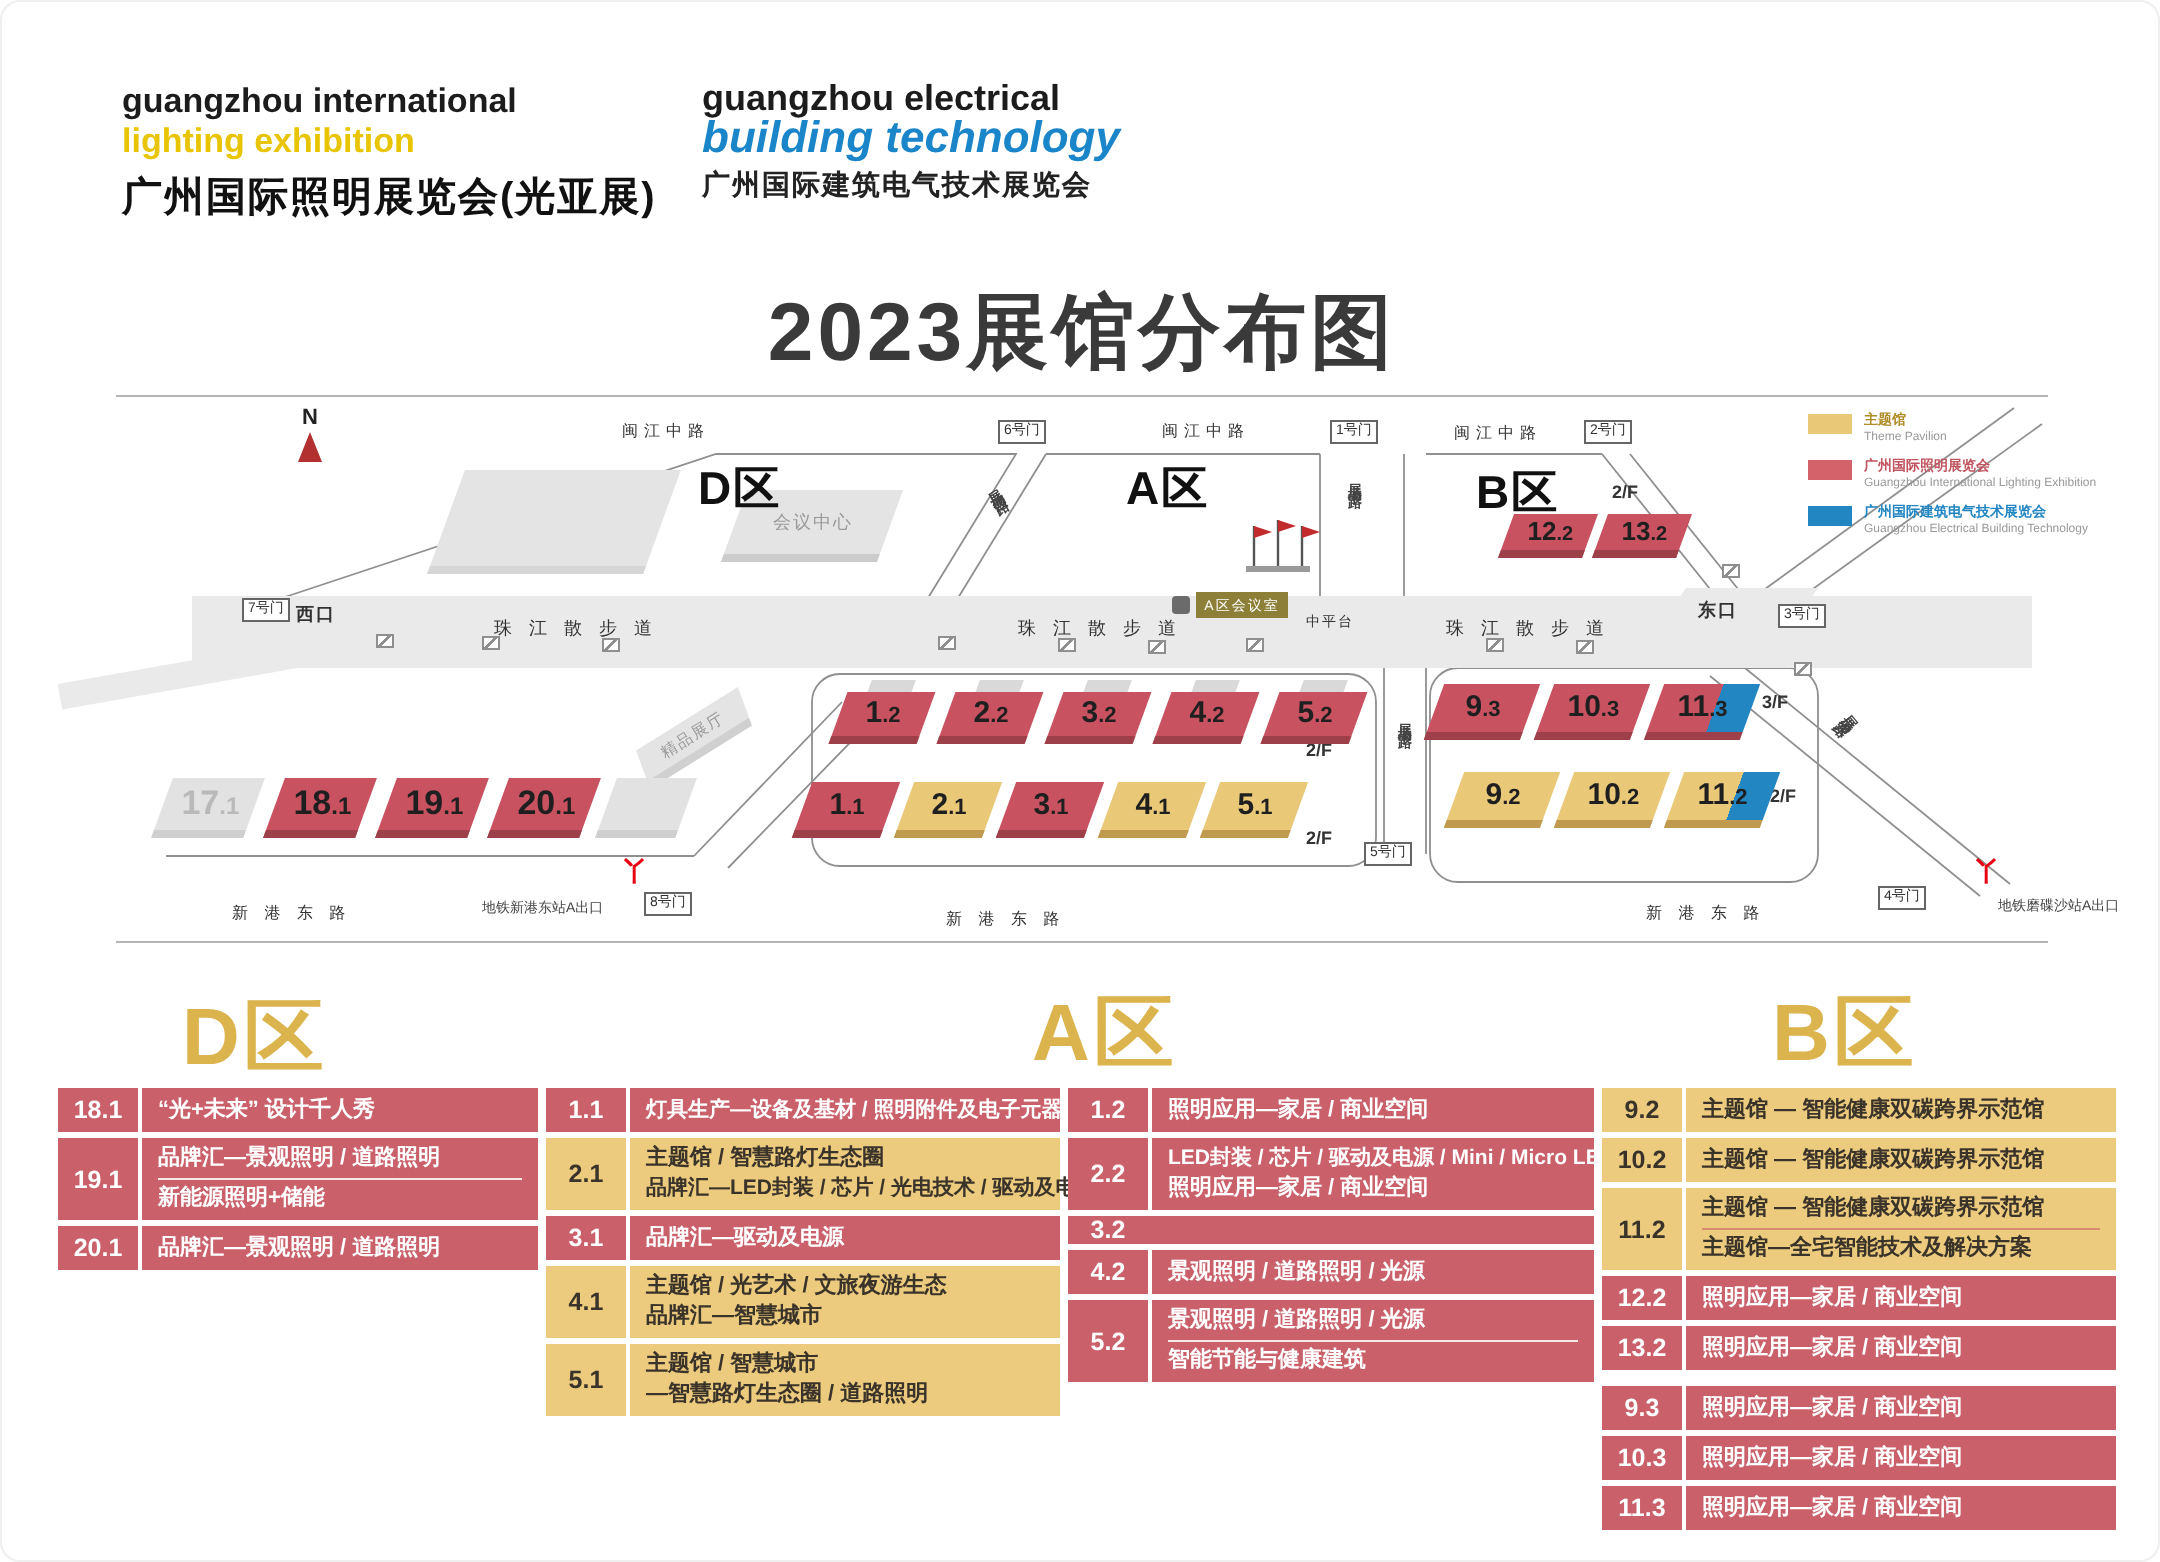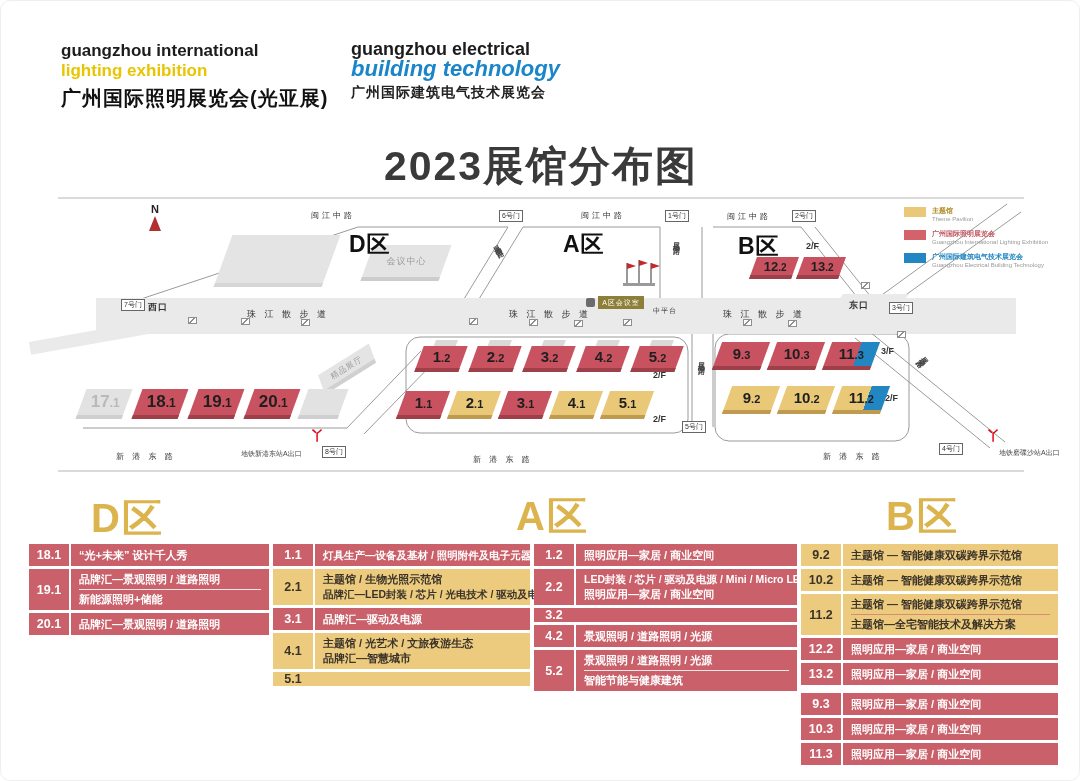--- a/index.html
+++ b/index.html
@@ -323,39 +323,43 @@
   <div class="tbl" style="left:272px; top:543px; width:257px;">
     <div class="trow rrow">
       <div class="thall">1.1</div>
       <div class="tdesc">
           <div class="tline" style="font-size:10.5px;">灯具生产—设备及基材 / 照明附件及电子元器件</div>
         </div>
     </div>
     <div class="trow yrow">
       <div class="thall">2.1</div>
       <div class="tdesc">
-        <div class="tline">主题馆 / 生物光照示范馆</div>
+        <div class="tline">主题馆 / 智慧路灯生态圈</div>
         <div class="tline" style="font-size:10.5px;">品牌汇—LED封装 / 芯片 / 光电技术 / 驱动及电源</div>
       </div>
     </div>
     <div class="trow rrow">
       <div class="thall">3.1</div>
       <div class="tdesc">
           <div class="tline">品牌汇—驱动及电源</div>
         </div>
     </div>
     <div class="trow yrow">
       <div class="thall">4.1</div>
       <div class="tdesc">
         <div class="tline">主题馆 / 光艺术 / 文旅夜游生态</div>
         <div class="tline">品牌汇—智慧城市</div>
       </div>
     </div>
     <div class="trow yrow">
       <div class="thall">5.1</div>
+      <div class="tdesc">
+        <div class="tline">主题馆 / 智慧城市</div>
+        <div class="tline">—智慧路灯生态圈 / 道路照明</div>
+      </div>
     </div>
   </div>
 
   <div class="tbl" style="left:533px; top:543px; width:263px;">
     <div class="trow rrow">
       <div class="thall">1.2</div>
       <div class="tdesc">
           <div class="tline">照明应用—家居 / 商业空间</div>
         </div>
     </div>

